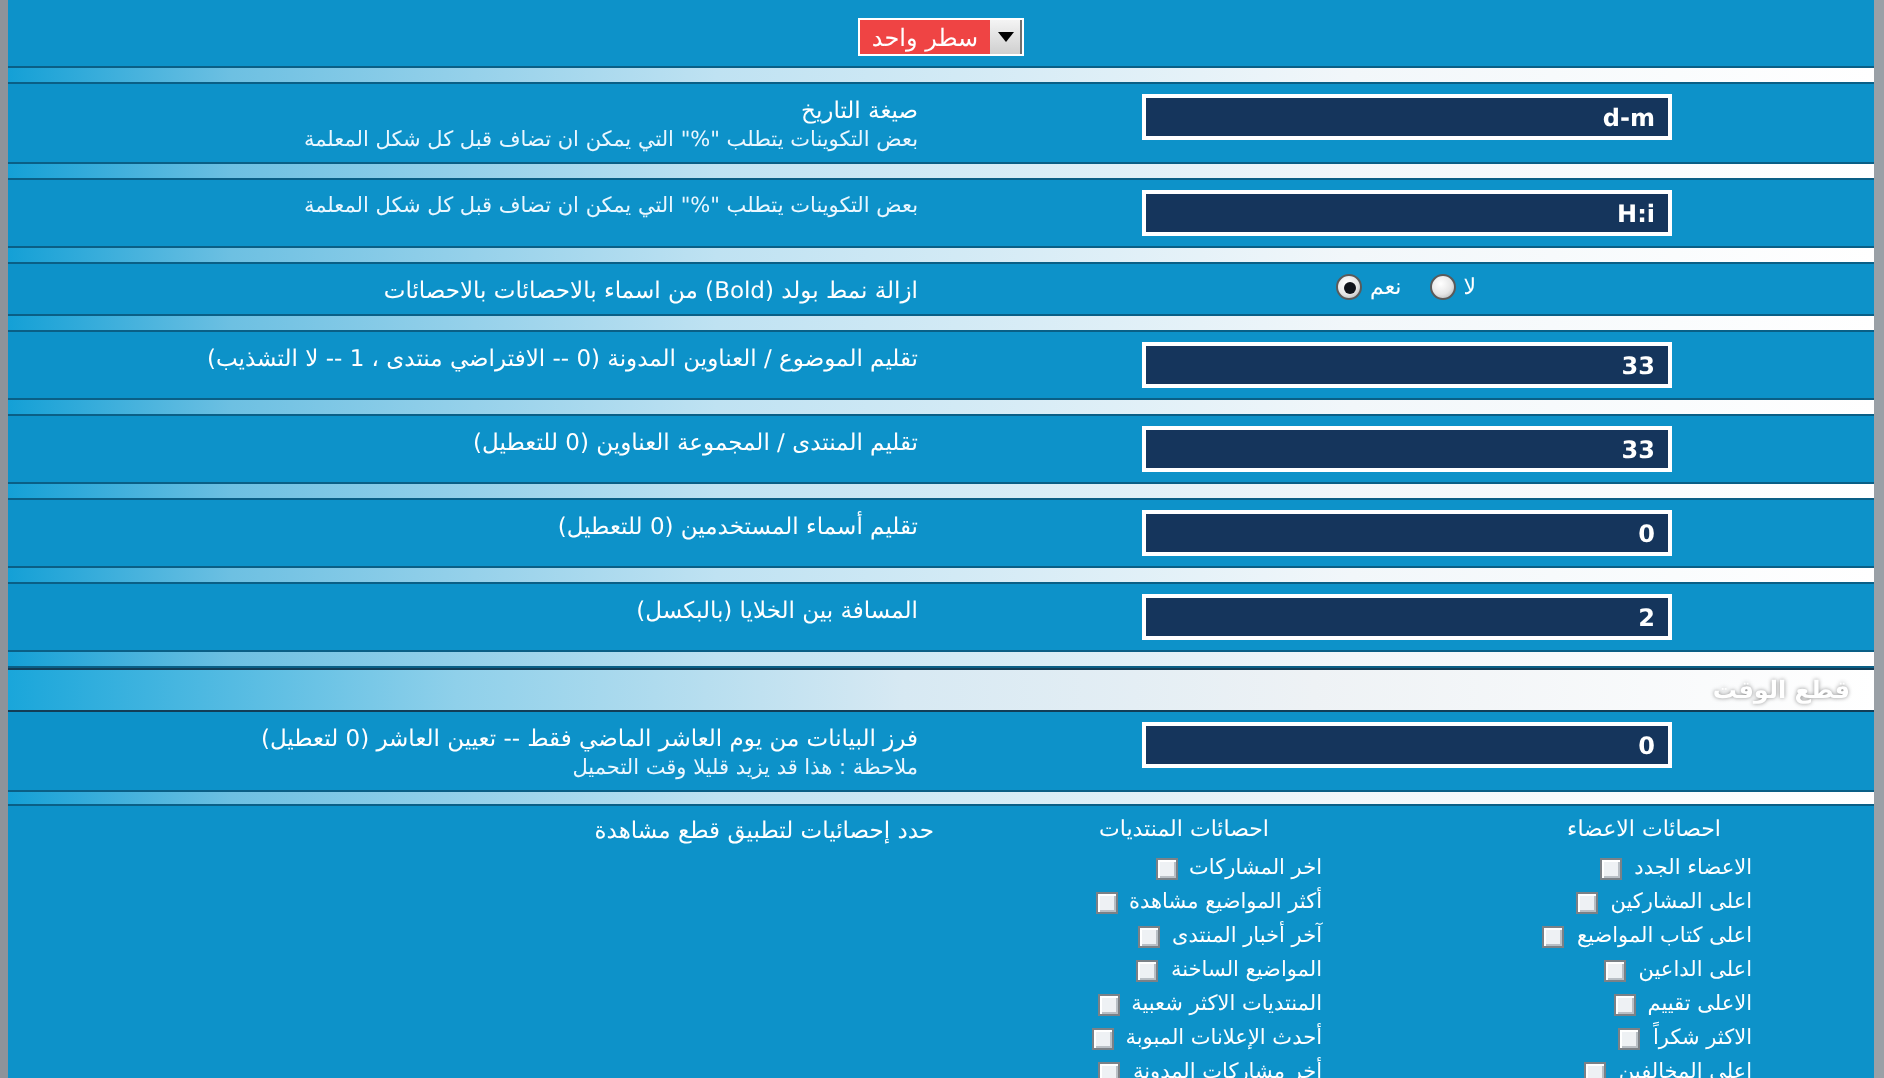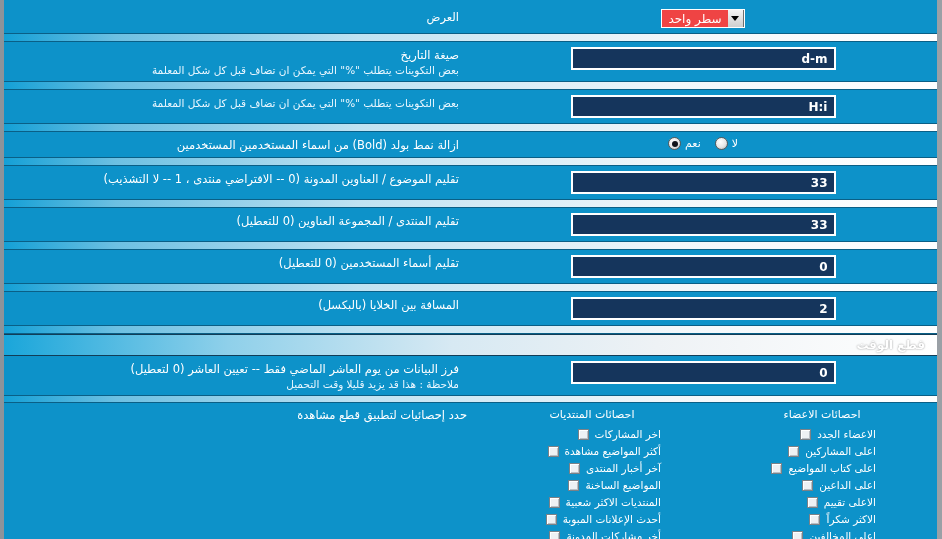--- a/index.html
+++ b/index.html
@@ -166,23 +166,20 @@
 
   <div class="row">
     <div class="ctl">
       <div class="selwrap">
         <div class="arrow">
             <i></i>
           </div>
         <div class="selval">سطر واحد</div>
       </div>
     </div>
-    <div class="desc">
-      <span class="lbl">العرض</span>
-    </div>
   </div>
 
   <div class="sep"></div>
 
   <div class="row">
     <div class="ctl">
       <input class="txtbox" type="text" value="d-m" style="">
     </div>
     <div class="desc">
       <span class="lbl">صيغة التاريخ</span>
@@ -210,21 +207,21 @@
           <span>لا</span>
           <span class="rad"></span>
         </div>
         <div class="radio-item">
           <span>نعم</span>
           <span class="rad on"></span>
         </div>
       </div>
     </div>
     <div class="desc">
-      <span class="lbl">ازالة نمط بولد (Bold) من اسماء المستخدمين المستخدمين</span>
+      <span class="lbl">ازالة نمط بولد (Bold) من اسماء بالاحصائات بالاحصائات</span>
     </div>
   </div>
 
   <div class="sep"></div>
 
   <div class="row">
     <div class="ctl">
       <input class="txtbox" type="text" value="33" style="">
     </div>
     <div class="desc">

